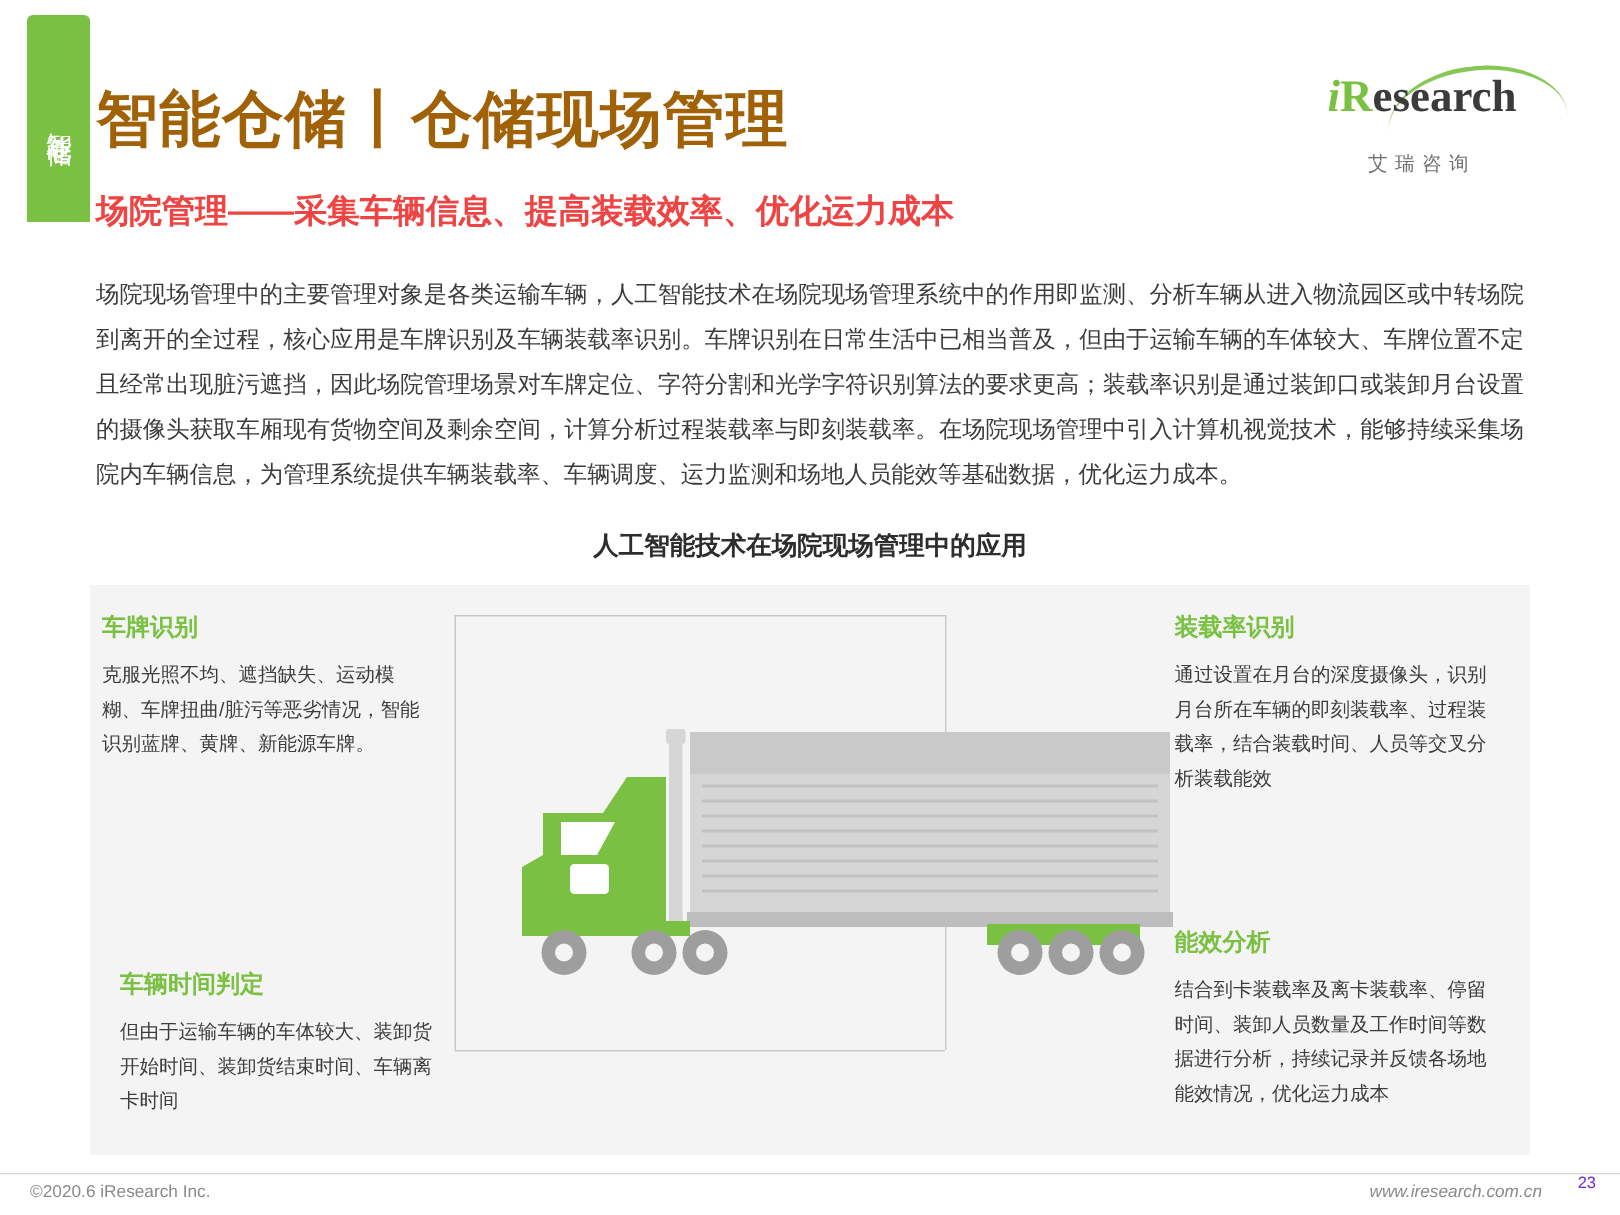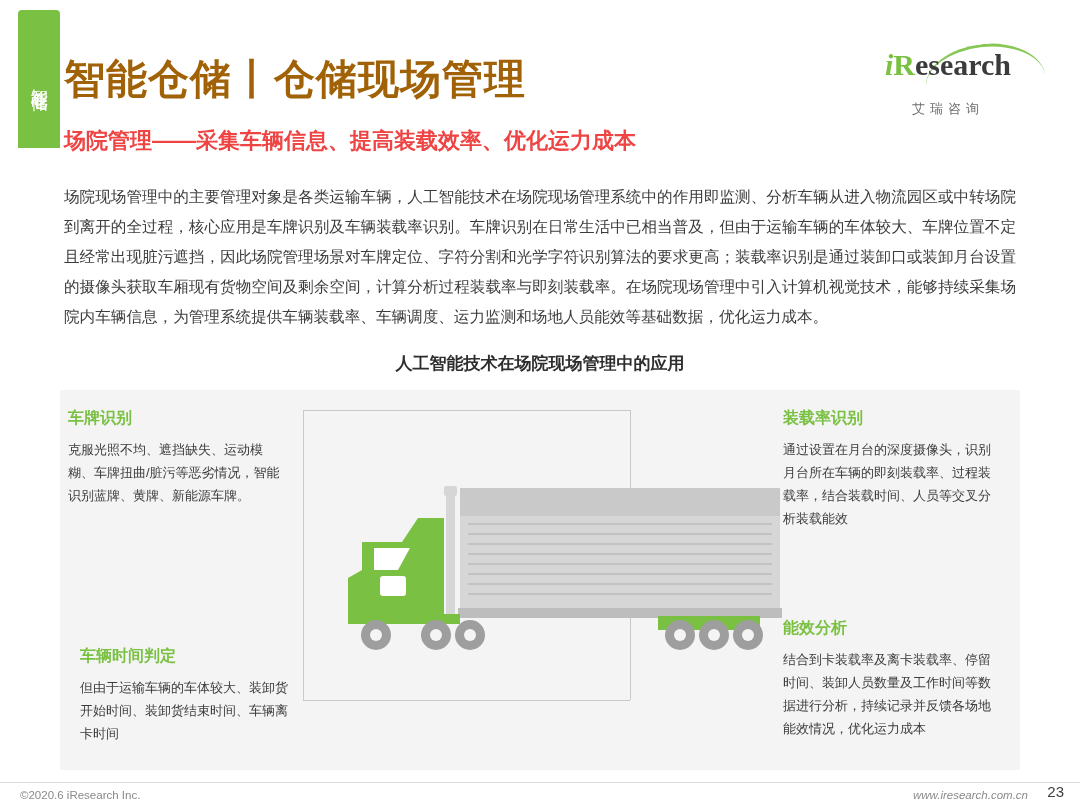--- a/index.html
+++ b/index.html
@@ -156,21 +156,21 @@
   .footer-left {
     position: absolute; left: 20px; top: 789px;
     font-size: 11.5px; color: #8a8a8a;
   }
   .footer-right {
     position: absolute; right: 52px; top: 789px;
     font-size: 11.5px; color: #8a8a8a; font-style: italic;
   }
   .page-num {
     position: absolute; right: 16px; top: 783px;
-    font-size: 15px; color: #404040; margin-left: 44px;
+    font-size: 11px; color: #6d28d9; margin-left: 44px;
   }
 </style>
 </head>
 <body>
 
 <div class="page">
 
   <div class="side-tab">
     <div class="side-tab-inner">智能仓储</div>
   </div>

